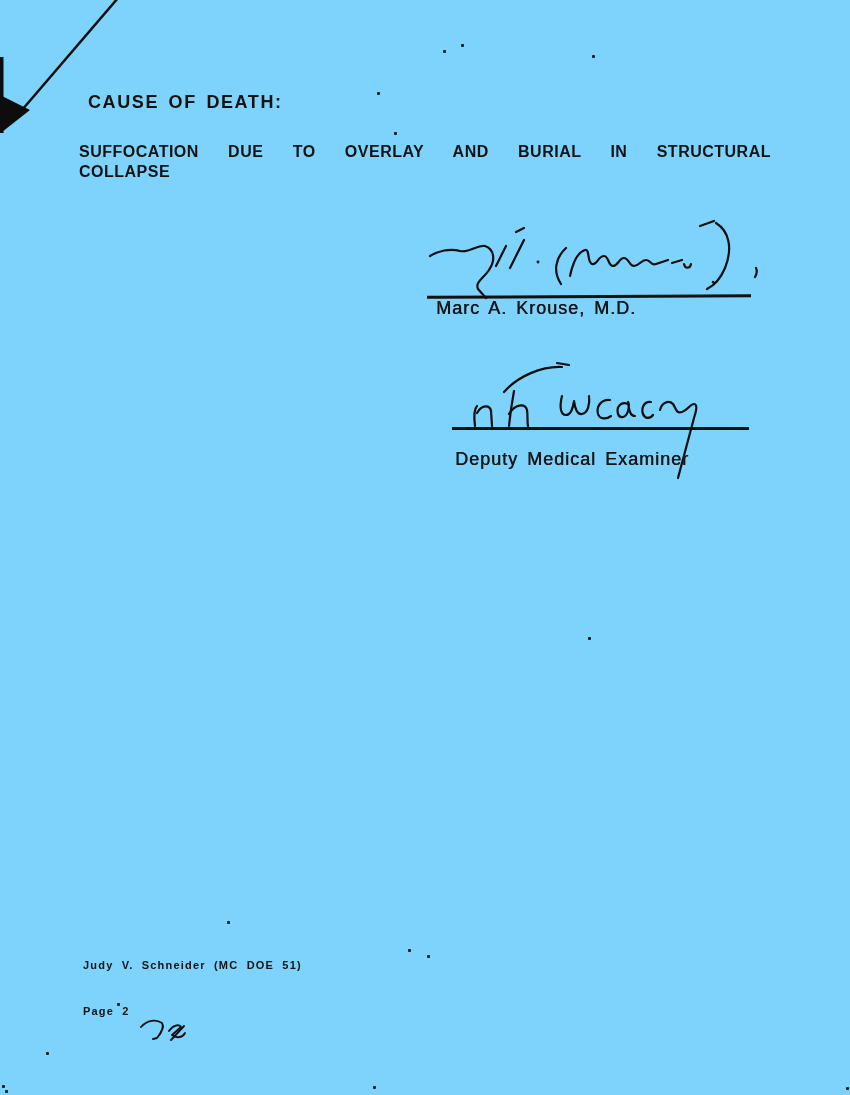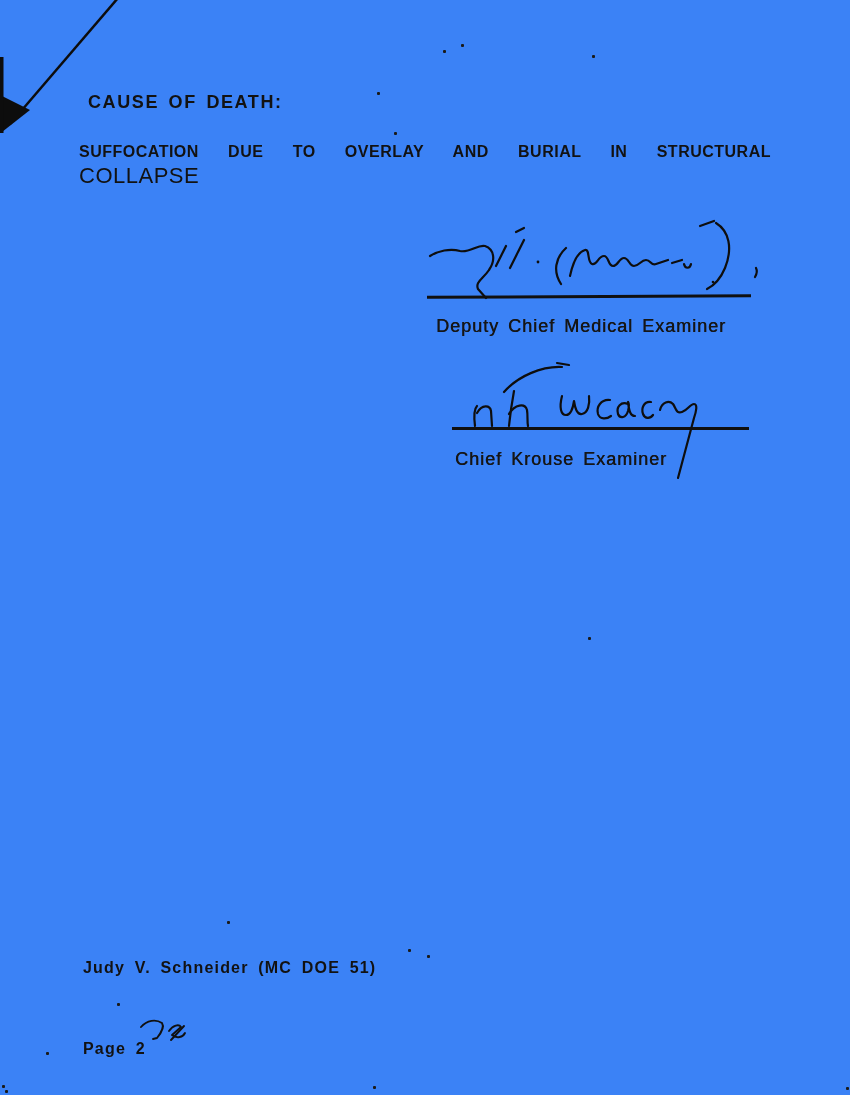--- a/index.html
+++ b/index.html
@@ -6,69 +6,69 @@
   body {
     width: 850px; height: 1095px;
     background: #ffffff;
     font-family: "Liberation Sans", sans-serif;
     color: #131313;
     overflow: hidden;
   }
   .page {
     position: relative;
     width: 850px; height: 1095px;
-    background: #3b82f6;
+    background: #7dd3fc;
   }
   .t { position: absolute; white-space: nowrap; }
   .heading {
     left: 88px; top: 92px;
     font-size: 18px; font-weight: 700;
     letter-spacing: 1.6px; word-spacing: 3px;
     color: #121212;
   }
   .cause-line1 {
     left: 79px; top: 143px; width: 692px;
     font-size: 16px; font-weight: 700;
     letter-spacing: 0.5px;
     white-space: normal;
     text-align: justify;
     -moz-text-align-last: justify;
     text-align-last: justify;
     color: #121212;
   }
   .cause-line2 {
     left: 79px; top: 163px;
-    font-size: 22px; font-weight: 400;
+    font-size: 16px; font-weight: 700;
     letter-spacing: 0.5px;
     color: #121212;
   }
   .sig-name {
     font-size: 18px; font-weight: 400;
     letter-spacing: 1px; word-spacing: 3px;
     color: #161616;
     text-shadow: 0.4px 0 0 currentColor;
   }
   .sig1-name  { left: 436px; top: 298px; }
   .sig1-title { left: 436px; top: 316px; }
   .sig2-name  { left: 455px; top: 428px; }
   .sig2-title { left: 455px; top: 449px; }
   .sig-rule {
     position: absolute; height: 3px;
     background: #101010;
   }
   .rule1 { left: 427px; top: 295px; width: 324px; transform: rotate(-0.3deg); }
   .rule2 { left: 452px; top: 427px; width: 297px; }
   .footer-line {
-    font-size: 16px; font-weight: 700;
+    font-size: 11px; font-weight: 700;
     letter-spacing: 1.2px; word-spacing: 4px;
     color: #121212;
   }
   .footer1 { left: 83px; top: 959px; }
   .footer2 { left: 83px; top: 982px; }
-  .footer3 { left: 83px; top: 1005px; margin-top: 35px; }
+  .footer3 { left: 83px; top: 1005px; }
   .ink-svg { position: absolute; pointer-events: none; }
   .sig1-svg { left: 420px; top: 212px; }
   .sig2-svg { left: 438px; top: 358px; }
   .mark-svg { left: 136px; top: 1014px; }
   .corner-svg { left: 0; top: 0; }
   .noise-dot {
     position: absolute;
     width: 3px; height: 3px;
     background: #1a1a1a;
     border-radius: 1px;
@@ -99,37 +99,37 @@
     <circle cx="118" cy="50" r="1.4" fill="#0e0e0e" stroke="none"></circle>
     <path d="M 146,36 C 135,46 133,60 141,72"></path>
     <path d="M 150,64 C 153,50 158,40 165,38 C 170,37 167,50 172,52 C 177,54 178,44 184,44 C 189,44 188,54 193,54 C 198,54 199,46 204,46 C 209,46 209,54 214,54 C 219,54 221,48 226,48 C 231,48 231,54 236,52 L 248,48"></path>
     <path d="M 252,51 L 262,48"></path>
     <path d="M 264,52 C 265,57 270,57 271,52"></path>
     <path d="M 280,14 L 294,9"></path>
     <path d="M 296,11 C 309,19 313,36 305,56 C 300,68 293,74 287,77"></path>
     <circle cx="293" cy="70" r="1.3" fill="#0e0e0e" stroke="none"></circle>
     <path d="M 336,56 Q 338,60 335,65"></path>
   </svg>
-  <div class="t sig-name sig1-title">Deputy Chief Medical Examiner</div>
+  <div class="t sig-name sig1-name">Marc A. Krouse, M.D.</div>
 
   <div class="sig-rule rule2"></div>
   <svg class="ink-svg sig2-svg" width="335" height="125" viewBox="0 0 335 125" fill="none" stroke="#0e0e0e" stroke-width="2.2" stroke-linecap="round" stroke-linejoin="round">
     <path d="M 66,34 C 80,18 104,8 124,9"></path>
     <path d="M 119,5 L 131,7"></path>
     <path d="M 37,68 C 36,60 36,51 39,48"></path>
     <path d="M 39,55 C 44,46 52,47 53,53 L 54,68"></path>
     <path d="M 76,33 C 74,44 72,58 71,68"></path>
     <path d="M 71,56 C 77,46 87,45 89,52 C 90,58 89,63 90,68"></path>
     <path d="M 124,38 C 121,50 123,57 128,57 C 133,57 135,50 136,43 C 137,50 139,57 144,56 C 150,55 152,46 151,38"></path>
     <path d="M 172,42 C 163,41 158,49 160,56 C 162,62 169,61 173,58"></path>
     <path d="M 190,46 C 183,43 178,49 180,56 C 182,61 188,60 190,53 C 191,49 191,45 190,44 C 191,52 192,58 197,58"></path>
     <path d="M 213,44 C 206,43 203,50 205,56 C 207,61 212,61 215,57"></path>
     <path d="M 222,52 C 224,44 231,42 235,46 C 238,50 238,56 244,54 C 250,52 252,46 256,46 C 260,46 258,54 256,60 L 240,120"></path>
   </svg>
-  <div class="t sig-name sig2-title">Chief Krouse Examiner</div>
+  <div class="t sig-name sig2-title">Deputy Medical Examiner</div>
 
   <div class="t footer-line footer1">Judy V. Schneider (MC DOE 51)</div>
   <div class="t footer-line footer3">Page 2</div>
 
   <svg class="ink-svg mark-svg" width="56" height="30" viewBox="0 0 56 30" fill="none" stroke="#101010" stroke-width="1.9" stroke-linecap="round" stroke-linejoin="round">
     <path d="M 5,13 C 11,6 20,5 26,9 C 28,12 26,18 21,24 L 17,25"></path>
     <path d="M 33,17 C 37,11 43,10 45,13 L 36,21 C 41,25 47,23 49,19"></path>
     <path d="M 48,12 L 35,26"></path>
   </svg>
 

